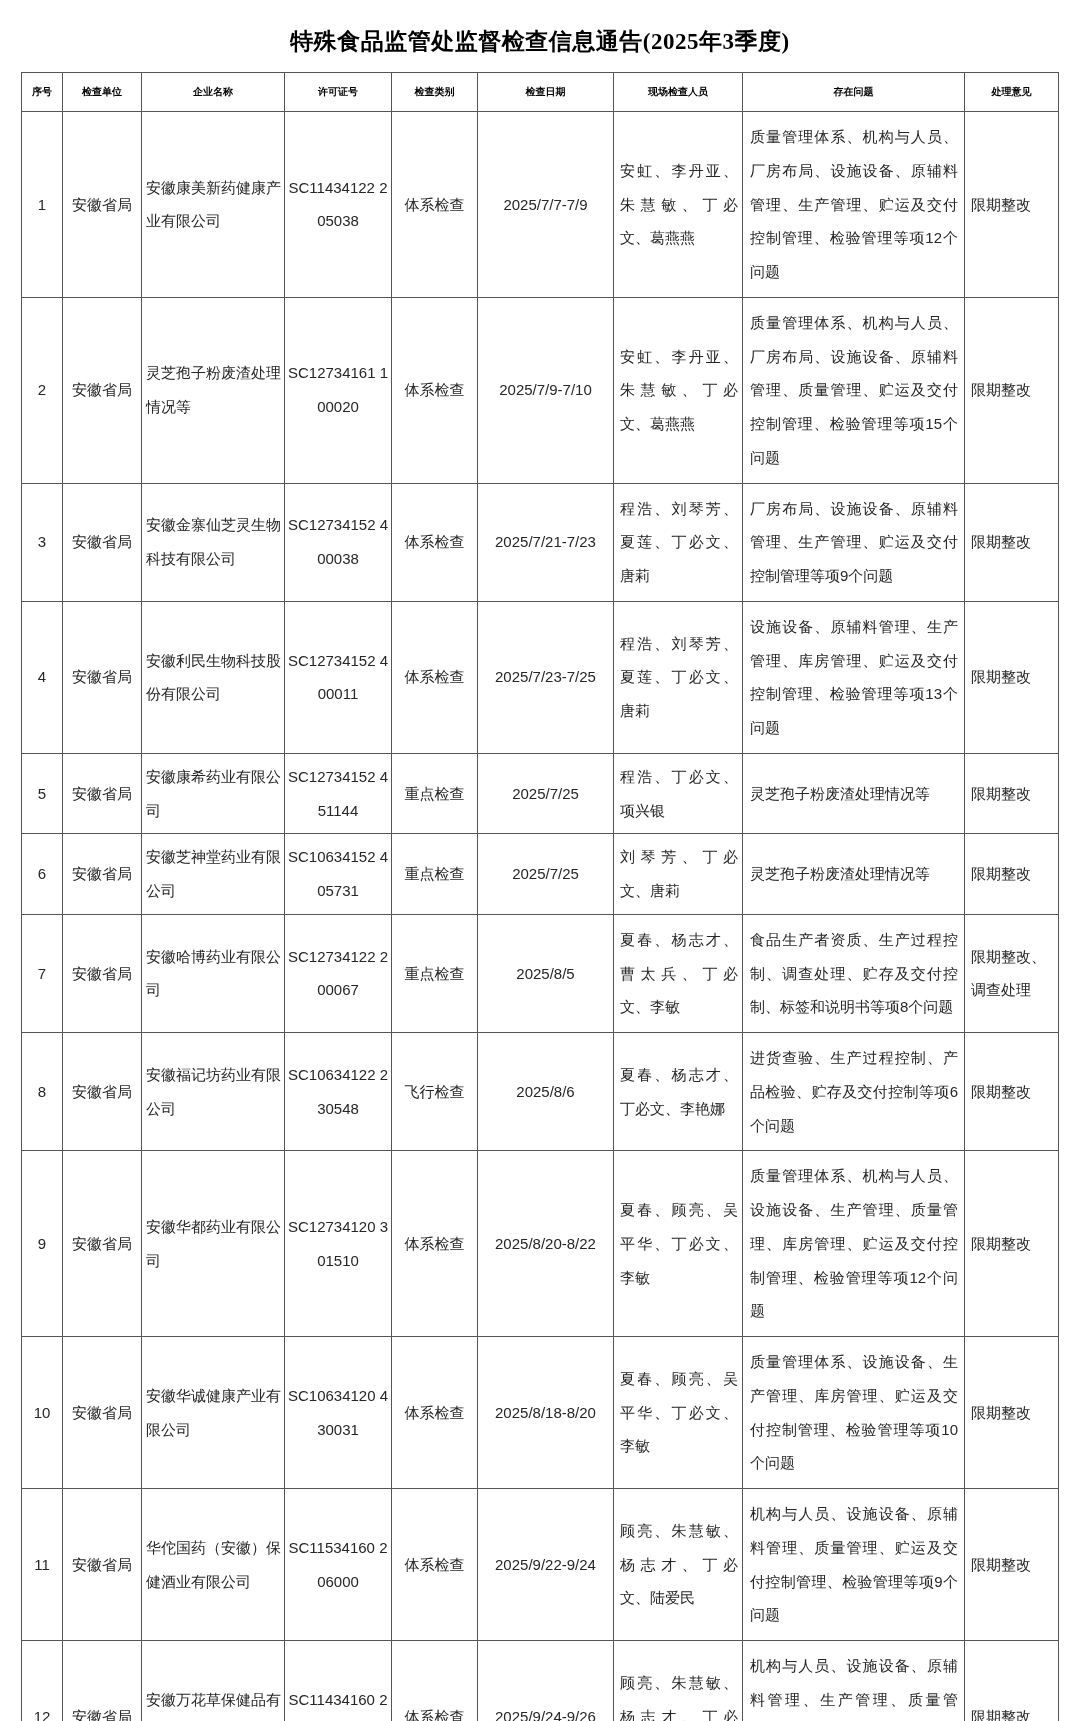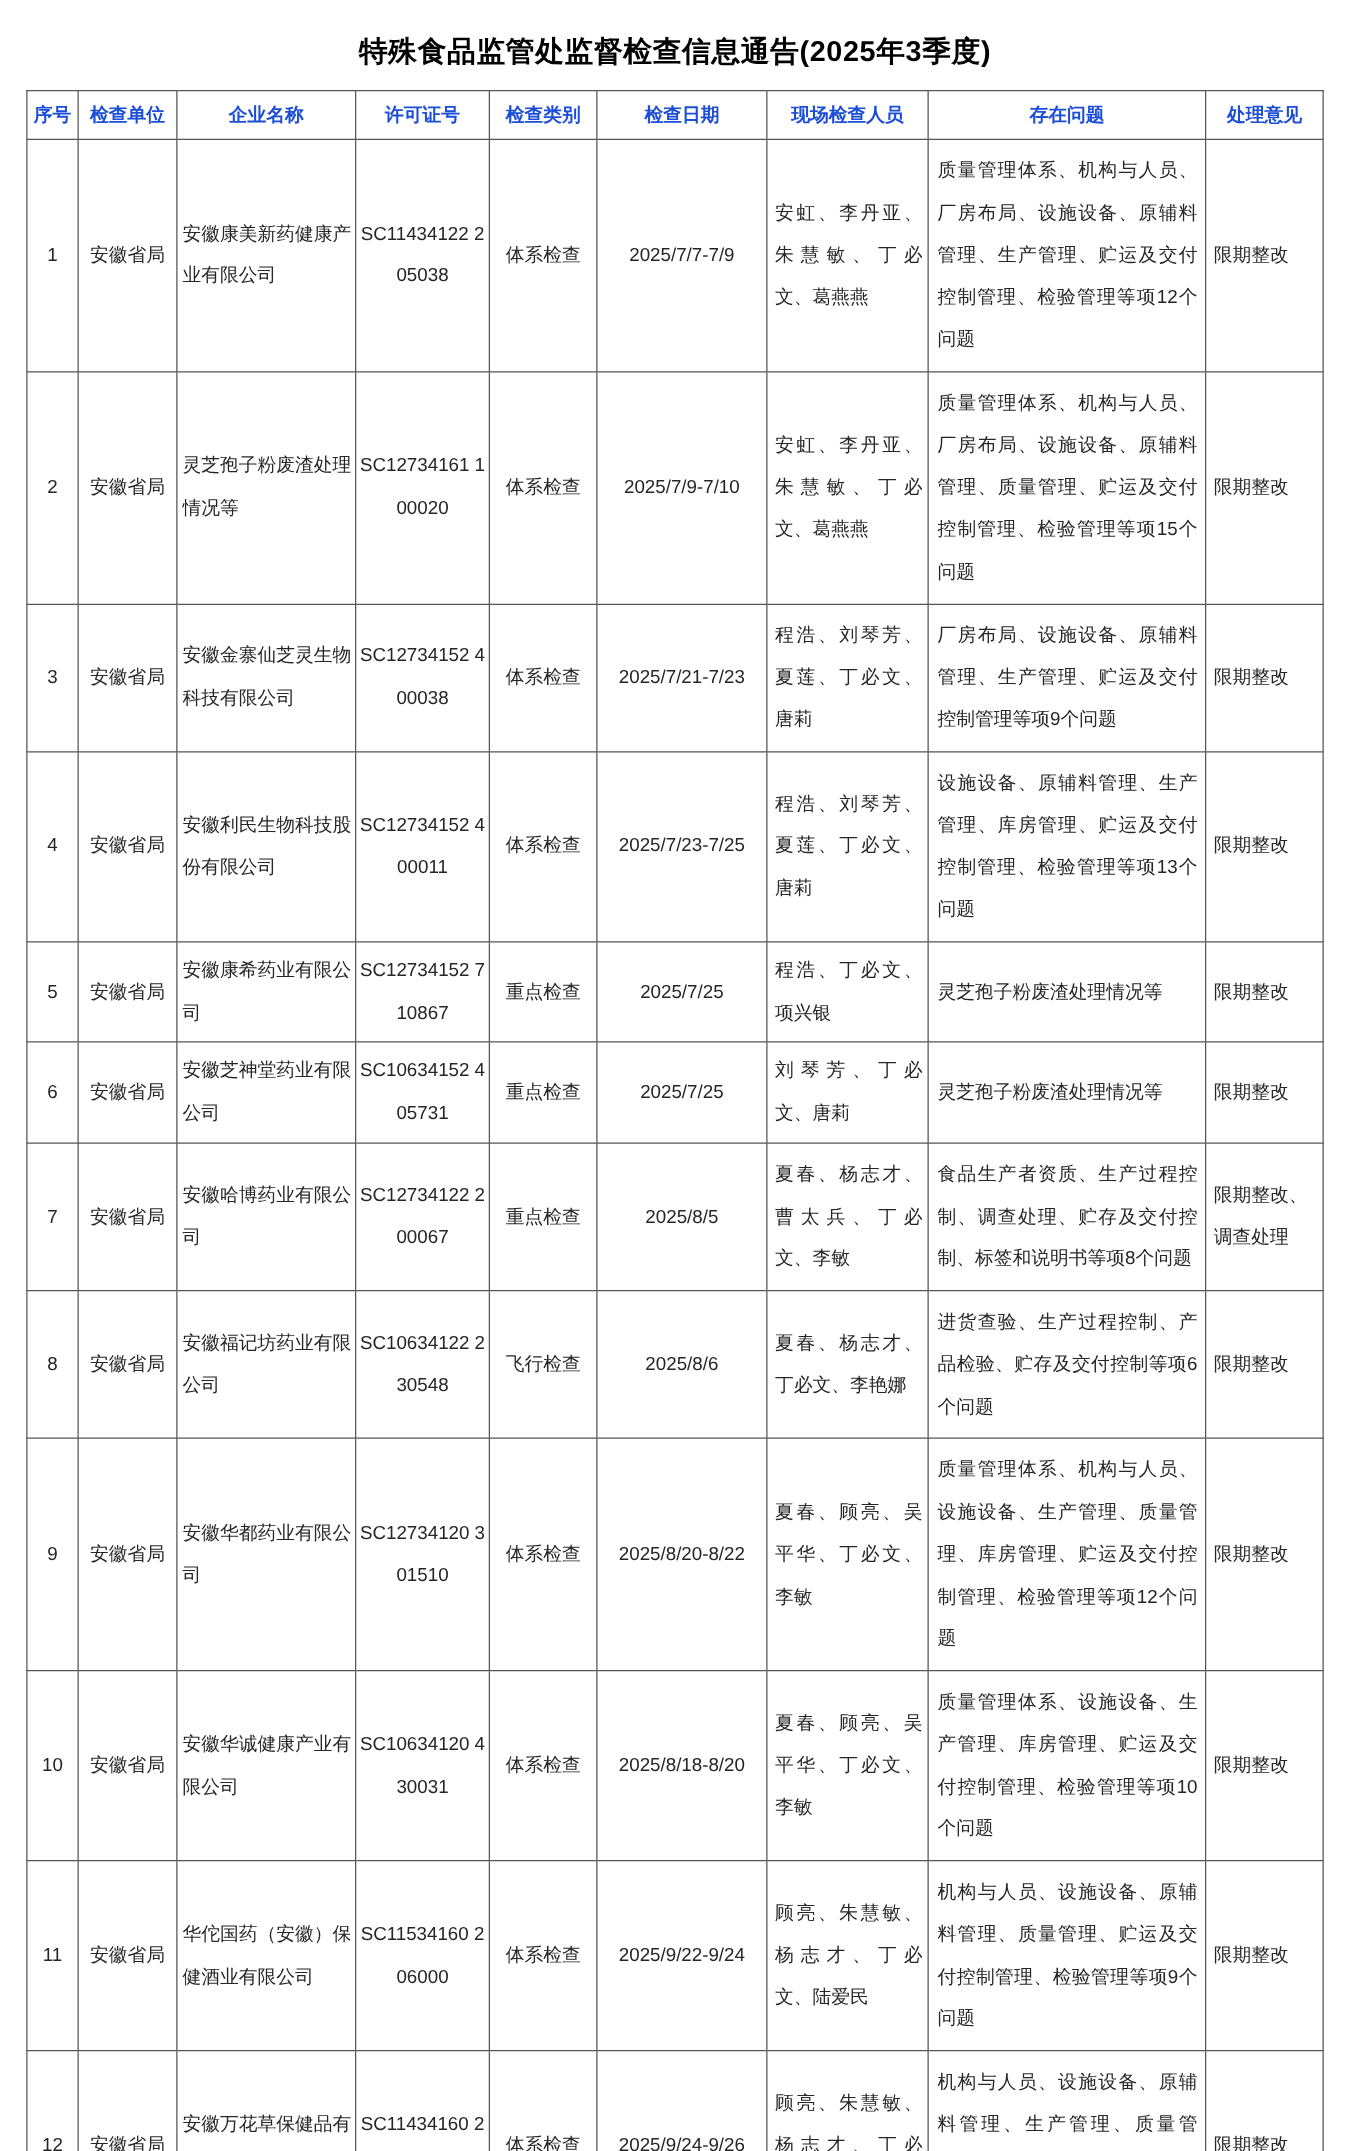--- a/index.html
+++ b/index.html
@@ -16,39 +16,40 @@
     box-sizing: border-box;
   }
   .title {
     margin: 0;
     padding: 26px 0 15px 0;
     text-align: center;
     font-size: 23px;
     font-weight: 700;
     color: #000000;
     letter-spacing: 0.5px;
+    font-family: Liberation Serif, serif;
   }
   table.report-table {
     border-collapse: collapse;
     table-layout: fixed;
     margin-left: 21px;
     width: 1037px;
     background: #ffffff;
   }
   .report-table th,
   .report-table td {
     border: 1px solid #555555;
     box-sizing: border-box;
     word-break: break-all;
     overflow-wrap: break-word;
   }
   .report-table th {
-    font-size: 15px;
+    font-size: 10px;
     font-weight: 700;
-    color: #1d4ed8;
+    color: #000000;
     height: 39px;
     padding: 2px 3px;
     text-align: center;
     vertical-align: middle;
   }
   .report-table td {
     font-size: 15px;
     line-height: 2.25;
     padding: 6px 5px;
     vertical-align: middle;
@@ -145,21 +146,21 @@
     <td class="c-type">体系检查</td>
     <td class="c-date">2025/7/23-7/25</td>
     <td class="c-inspectors">程浩、刘琴芳、夏莲、丁必文、唐莉</td>
     <td class="c-problems">设施设备、原辅料管理、生产管理、库房管理、贮运及交付控制管理、检验管理等项13个问题</td>
     <td class="c-opinion">限期整改</td>
   </tr>
         <tr>
     <td class="c-seq">5</td>
     <td class="c-unit">安徽省局</td>
     <td class="c-company">安徽康希药业有限公司</td>
-    <td class="c-license">SC12734152 710867</td>
+    <td class="c-license">SC12734152 451144</td>
     <td class="c-type">重点检查</td>
     <td class="c-date">2025/7/25</td>
     <td class="c-inspectors">程浩、丁必文、项兴银</td>
     <td class="c-problems">灵芝孢子粉废渣处理情况等</td>
     <td class="c-opinion">限期整改</td>
   </tr>
         <tr>
     <td class="c-seq">6</td>
     <td class="c-unit">安徽省局</td>
     <td class="c-company">安徽芝神堂药业有限公司</td>

